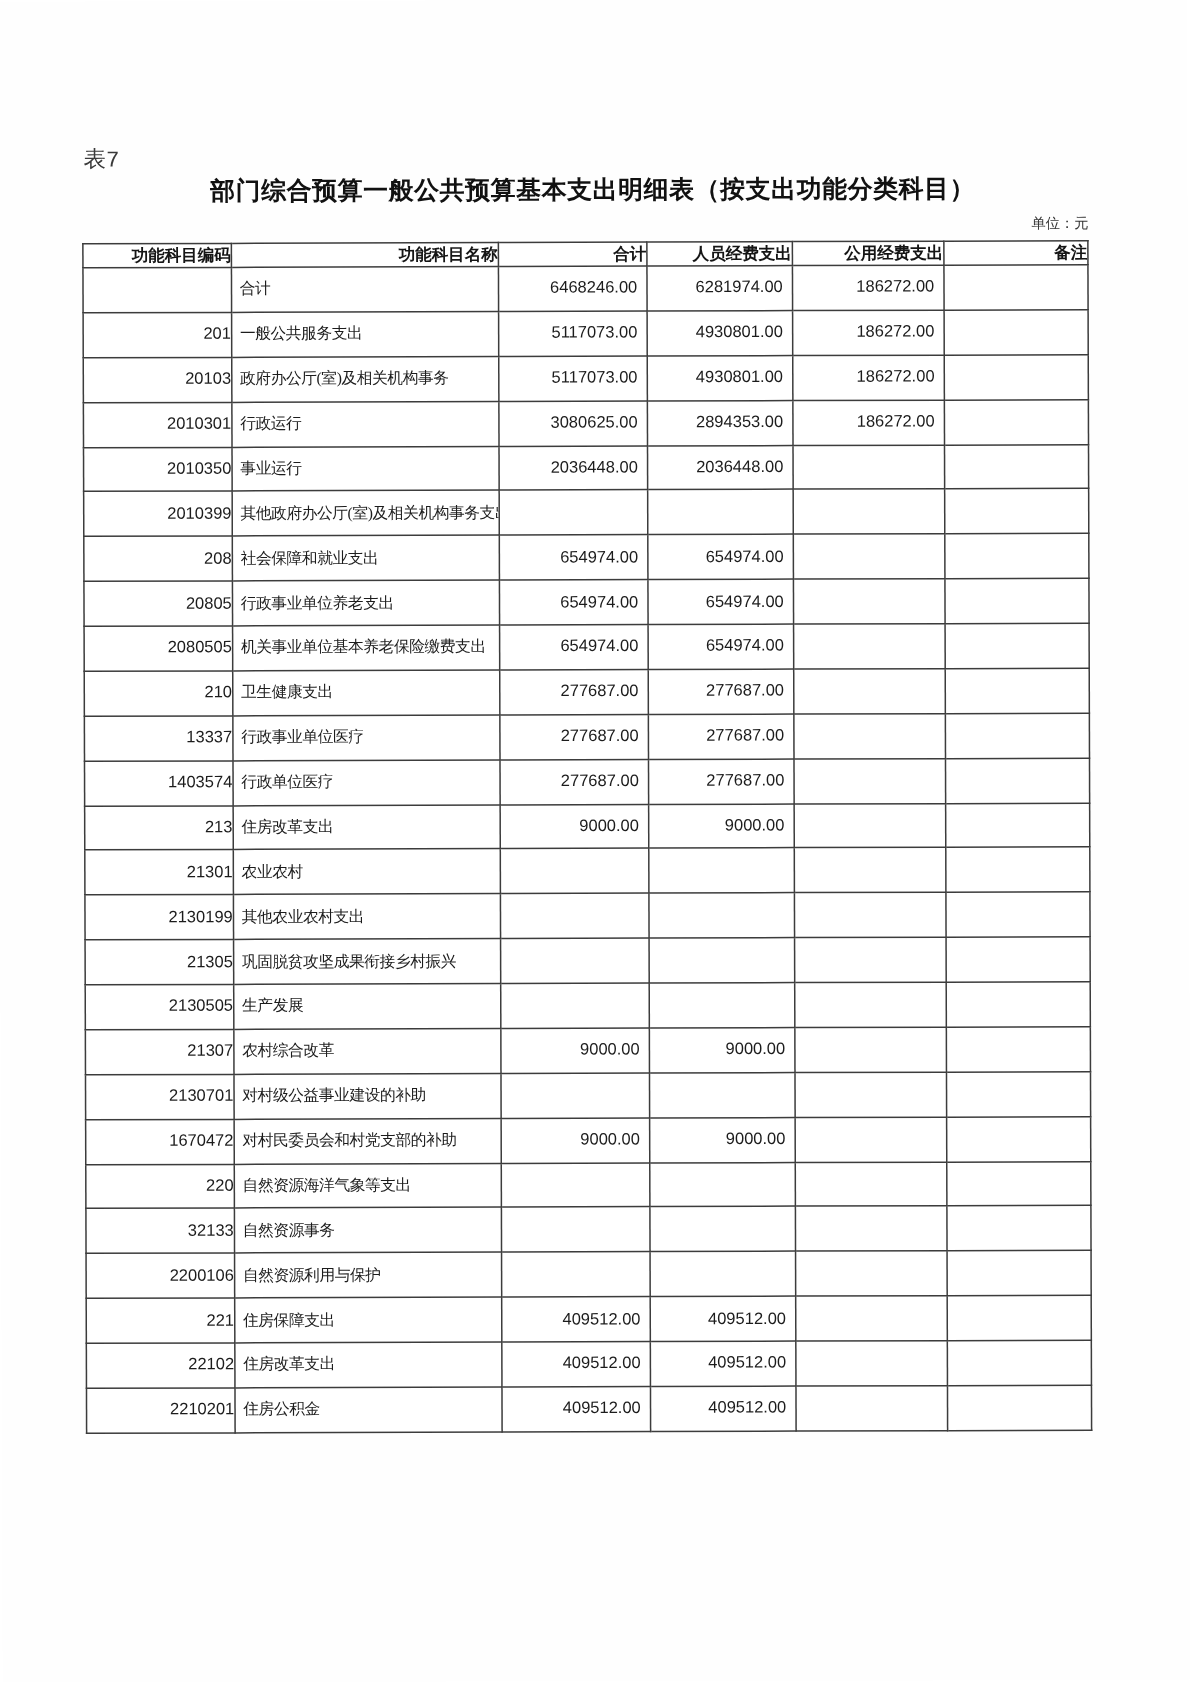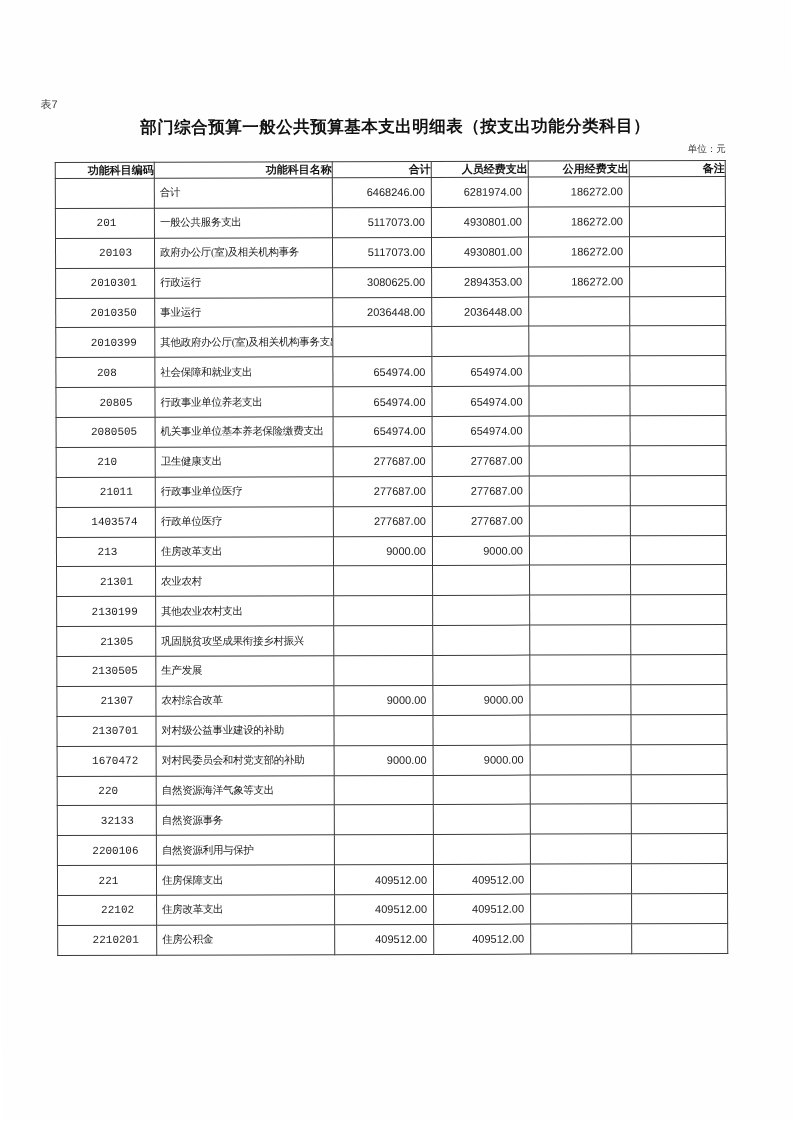--- a/index.html
+++ b/index.html
@@ -11,23 +11,23 @@
     overflow: hidden;
   }
   .sheet {
     position: relative;
     width: 793px; height: 1121px;
     background: #fefefe;
     transform: rotate(-0.18deg);
     transform-origin: 50% 50%;
   }
   .sheet-label {
-    position: absolute; left: 42px; top: 96px;
-    font-size: 11px; color: #3a3a3a;
-    font-family: Liberation Sans, sans-serif;
+    position: absolute; left: 57px; top: 96px;
+    font-size: 15px; color: #3a3a3a;
+    font-family: Liberation Mono, monospace;
   }
   .title {
     position: absolute; left: 0; right: 0; top: 116px;
     text-align: center;
     font-size: 16.5px; font-weight: bold;
     letter-spacing: 0.5px;
     color: #111;
     font-family: "Liberation Sans", "DejaVu Sans", sans-serif;
   }
   .unit {
@@ -57,22 +57,22 @@
     font-size: 11px; font-weight: bold;
     text-align: right; color: #151515;
   }
   td {
     font-size: 11px;
     color: #1c1c1c;
     overflow: hidden;
     white-space: nowrap;
   }
   td.code {
-    font-family: Liberation Mono, monospace;
-    text-align: center;
+    font-family: Liberation Sans, sans-serif;
+    text-align: right;
   }
   td.code.lv1 { padding-left: 3px; }
   td.code.lv2 { padding-left: 21px; }
   td.code.lv3 { padding-left: 17px; }
   td.name {
     font-family: "Liberation Serif", "DejaVu Serif", serif;
     text-align: left;
     padding-left: 5px;
     font-size: 10.5px;
     letter-spacing: -0.3px;
@@ -189,21 +189,21 @@
   </tr>
         <tr>
     <td class="code lv1">210</td>
     <td class="name">卫生健康支出</td>
     <td class="num">277687.00</td>
     <td class="num">277687.00</td>
     <td class="num"></td>
     <td class="note"></td>
   </tr>
         <tr>
-    <td class="code lv2">21011</td>
+    <td class="code lv2">13337</td>
     <td class="name">行政事业单位医疗</td>
     <td class="num">277687.00</td>
     <td class="num">277687.00</td>
     <td class="num"></td>
     <td class="note"></td>
   </tr>
         <tr>
     <td class="code lv3">1403574</td>
     <td class="name">行政单位医疗</td>
     <td class="num">277687.00</td>

